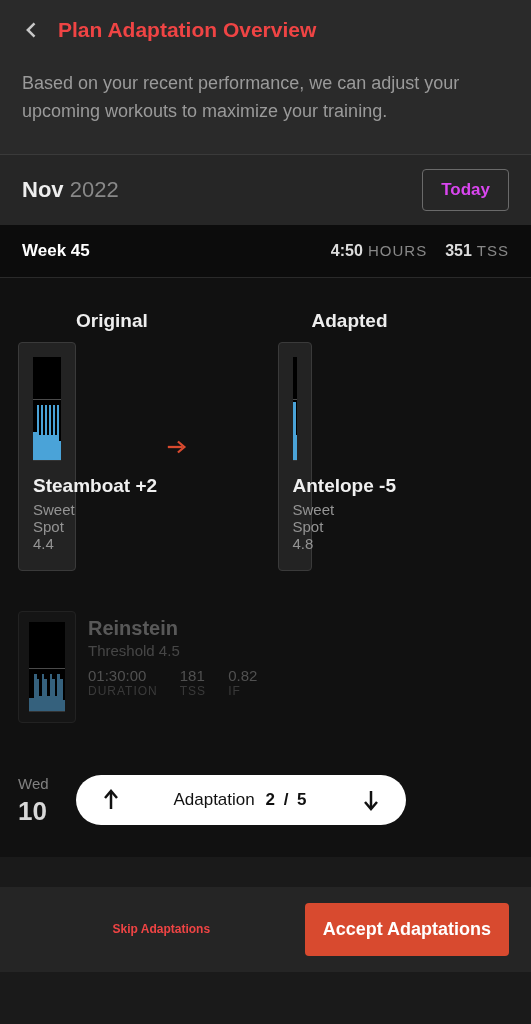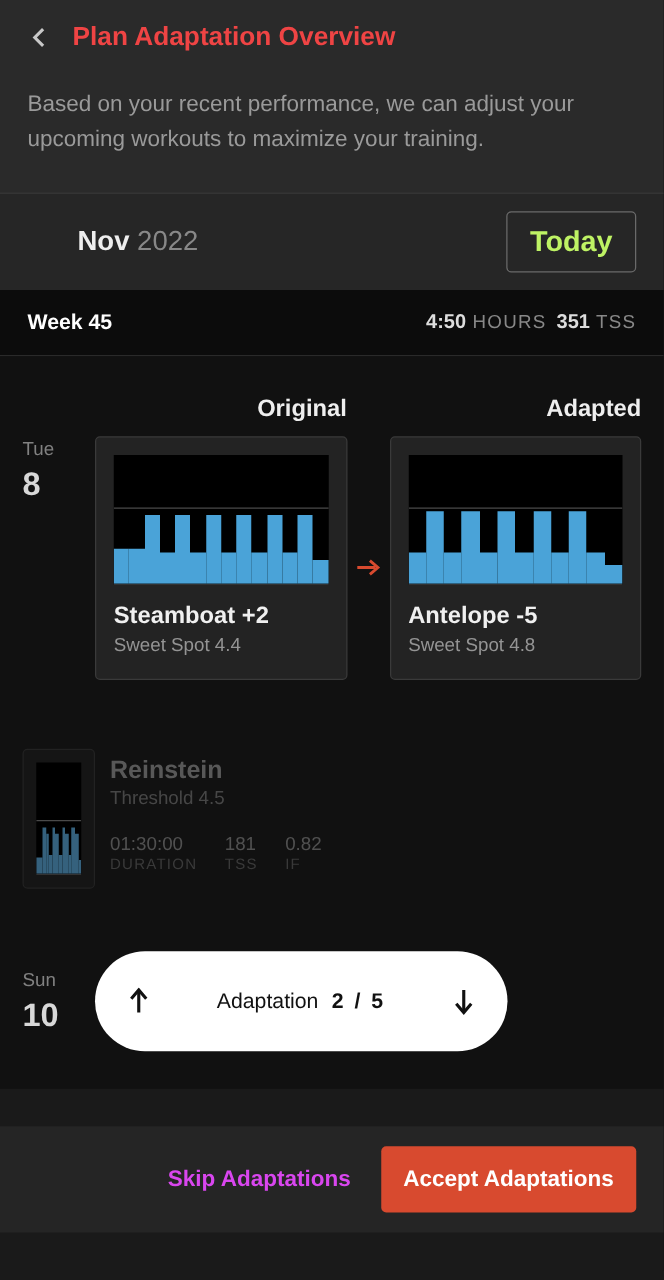--- a/index.html
+++ b/index.html
@@ -42,59 +42,59 @@
   
   .month-bar {
     background: #262626;
     display: flex;
     align-items: center;
     justify-content: space-between;
     padding: 14px 22px;
     border-top: 1px solid #3a3a3a;
   }
   .month-label { font-size: 22px; color: #888; }
-  .month-label b { color: #eee; font-weight: 700; margin-left: 40px; }
+  .month-label b { color: #eee; font-weight: 700; }
   .today-btn {
     border: 1px solid #6a6a6a;
     background: transparent;
-    color: #bef264;
-    font-size: 23px;
+    color: #d946ef;
+    font-size: 17px;
     font-weight: 600;
     padding: 10px 18px;
     border-radius: 4px;
     cursor: pointer;
   }
 
   
   .week-row {
     background: #0c0c0c;
     display: flex;
     align-items: center;
     padding: 16px 22px;
     font-size: 17px;
     border-bottom: 1px solid #2a2a2a;
   }
   .week-label { font-weight: 700; color: #fff; flex: 1; }
-  .week-stat { color: #888; letter-spacing: 1px; font-size: 15px; margin-left: 8px; }
+  .week-stat { color: #888; letter-spacing: 1px; font-size: 15px; margin-left: 18px; }
   .week-stat b { color: #ddd; font-weight: 600; font-size: 16px; letter-spacing: 0; }
 
   
   .main { background: #111; padding: 0 18px; }
 
   .col-headers {
     display: grid;
     grid-template-columns: 58px 1fr 34px 1fr;
     padding-top: 32px;
     margin-bottom: 10px;
   }
   .col-header {
     font-size: 19px;
     font-weight: 700;
     color: #eee;
-    text-align: right;
+    text-align: left;
   }
 
   .day-row {
     display: grid;
     grid-template-columns: 58px 1fr 34px 1fr;
     align-items: start;
     margin-bottom: 40px;
   }
   .day-row.wed {
     grid-template-columns: 58px 160px 1fr;
@@ -154,37 +154,37 @@
     justify-content: center;
     height: 210px;
   }
   .arrow-svg { width: 22px; height: 16px; stroke: #d84a2f; fill: #d84a2f; }
 
   .workout-title { font-size: 19px; font-weight: 700; color: #f0f0f0; margin-bottom: 4px; white-space: nowrap; }
   .workout-sub { font-size: 15px; color: #949494; }
 
   .wed-info { padding: 6px 0 0 12px; opacity: 0.6; }
   .wed-title { font-size: 20px; font-weight: 700; color: #888; margin-bottom: 2px; }
-  .wed-sub { font-size: 15px; color: #6a6a6a; margin-bottom: 20px; }
+  .wed-sub { font-size: 15px; color: #6a6a6a; margin-bottom: 8px; }
   .wed-stats { display: flex; gap: 22px; }
   .wed-stat { font-size: 12px; color: #555; letter-spacing: 1px; }
   .wed-stat b { display: block; font-size: 15px; color: #7a7a7a; letter-spacing: 0; margin-bottom: 0px; font-weight: 500; }
 
   
   .thu-row {
     display: grid;
     grid-template-columns: 58px 1fr;
     align-items: center;
     margin-bottom: 30px;
     padding-bottom: 30px;
   }
   .pill {
     background: #fff;
     border-radius: 999px;
-    height: 80px;
+    height: 50px;
     display: flex;
     align-items: center;
     width: 330px;
   }
   .pill-btn {
     width: 70px;
     display: flex;
     align-items: center;
     justify-content: center;
     cursor: pointer;
@@ -195,28 +195,28 @@
 
   
   .footer {
     background: #252525;
     display: flex;
     align-items: center;
     padding: 16px 22px;
     gap: 24px;
   }
   .skip-btn {
-    font-size: 18px;
+    font-size: 12px;
     font-weight: 700;
-    color: #d946ef;
+    color: #ef4444;
     background: none;
     border: none;
     cursor: pointer;
     flex: 1;
-    text-align: right;
+    text-align: center;
     padding-left: 20px;
   }
   .accept-btn {
     background: #d84a2f;
     color: #fff;
     font-size: 18px;
     font-weight: 700;
     border: none;
     border-radius: 4px;
     padding: 16px 18px;
@@ -259,24 +259,20 @@
 <div class="main">
 
   <div class="col-headers">
     <div></div>
     <div class="col-header">Original</div>
     <div></div>
     <div class="col-header">Adapted</div>
   </div>
 
   <div class="day-row">
-    <div>
-      <div class="day-label">Tue</div>
-      <div class="day-num">8</div>
-    </div>
 
     <div class="card">
       <div class="chart">
         <div class="midline"></div>
         <div class="bars">
             <span style="height: 45%;"></span>
             <span style="height: 45%;"></span>
             <span style="height: 90%;"></span>
             <span style="height: 40%;"></span>
             <span style="height: 90%;"></span>
@@ -364,21 +360,21 @@
         <div class="wed-stat">
           <b>0.82</b>
           <span>IF</span>
         </div>
       </div>
     </div>
   </div>
 
   <div class="thu-row">
     <div>
-      <div class="day-label">Sun</div>
+      <div class="day-label">Wed</div>
       <div class="day-num">10</div>
     </div>
     <div class="pill">
       <div class="pill-btn">
         <svg viewBox="0 0 18 22">
           <line x1="9" y1="20" x2="9" y2="3"></line>
           <polyline points="3 9 9 2 15 9"></polyline>
         </svg>
       </div>
       <div class="pill-center">

